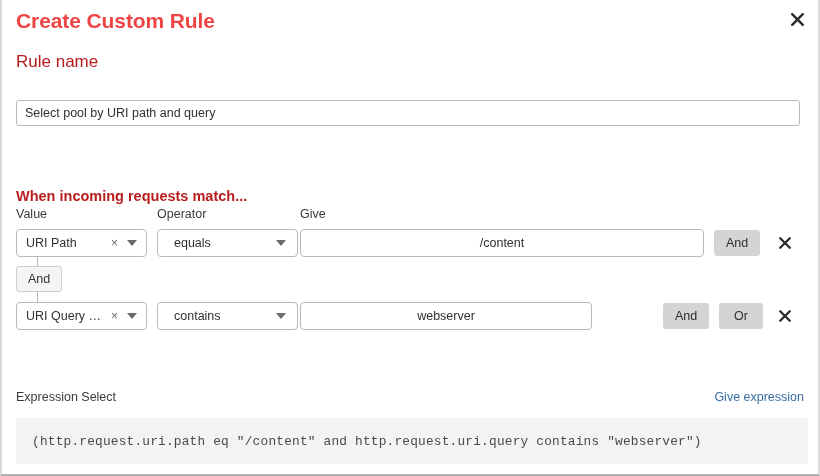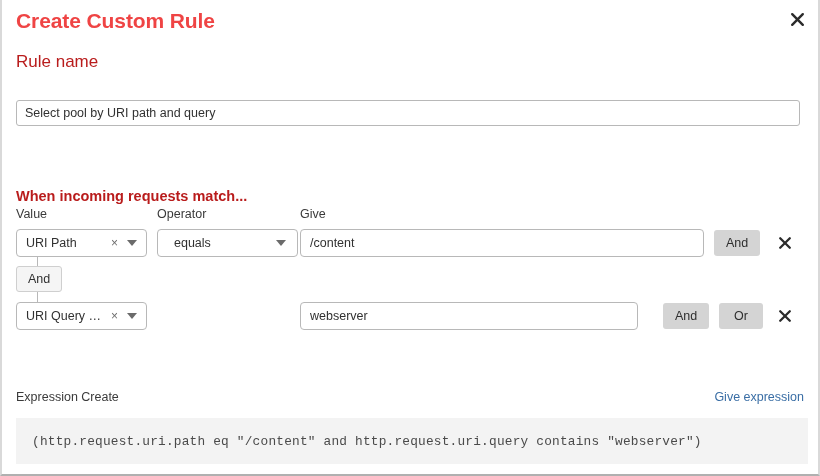--- a/index.html
+++ b/index.html
@@ -147,23 +147,24 @@
     position: absolute;
     height: 28px;
     border: 1px solid #b8b8b8;
     border-radius: 4px;
     background: #fff;
     font-family: "Liberation Sans", sans-serif;
     font-size: 12.5px;
     color: #313131;
     padding: 0 9px;
     outline: none;
+    text-align: center;
   }
   .value-1 { left: 298px; width: 404px; }
-  .value-2 { left: 298px; width: 338px; }
+  .value-2 { left: 298px; width: 292px; }
 
   .logic-btn {
     position: absolute;
     height: 26px;
     min-width: 46px;
     background: #d4d4d4;
     border: none;
     border-radius: 3px;
     font-family: "Liberation Sans", sans-serif;
     font-size: 12.5px;
@@ -305,32 +306,36 @@
     </button>
   </div>
 
   <div class="row row-2">
     <div class="combo combo-field">
       <span class="combo-text">URI Query St...</span>
       <span class="clear-x">×</span>
       <span class="caret"></span>
     </div>
 
+    <div class="combo combo-operator">
+      <span class="combo-text">contains</span>
+      <span class="caret"></span>
+    </div>
 
     <input class="value-input value-2" type="text" value="webserver" style="">
 
     <button class="logic-btn and-2">And</button>
     <button class="logic-btn or-2">Or</button>
 
     <button class="delete-btn del-2">
       <svg width="14" height="14" viewBox="0 0 14 14">
         <path d="M2.2 2.2 L11.8 11.8 M11.8 2.2 L2.2 11.8" stroke="#2b2b2b" stroke-width="2.3" stroke-linecap="round"></path>
       </svg>
     </button>
   </div>
 
-  <div class="expr-label">Expression Create</div>
+  <div class="expr-label">Expression Select</div>
   <a class="edit-expr">Give expression</a>
   <div class="expr-box">
     <span class="expr-text">(http.request.uri.path eq "/content" and http.request.uri.query contains "webserver")</span>
   </div>
 
 </div>
 
 </body></html>

